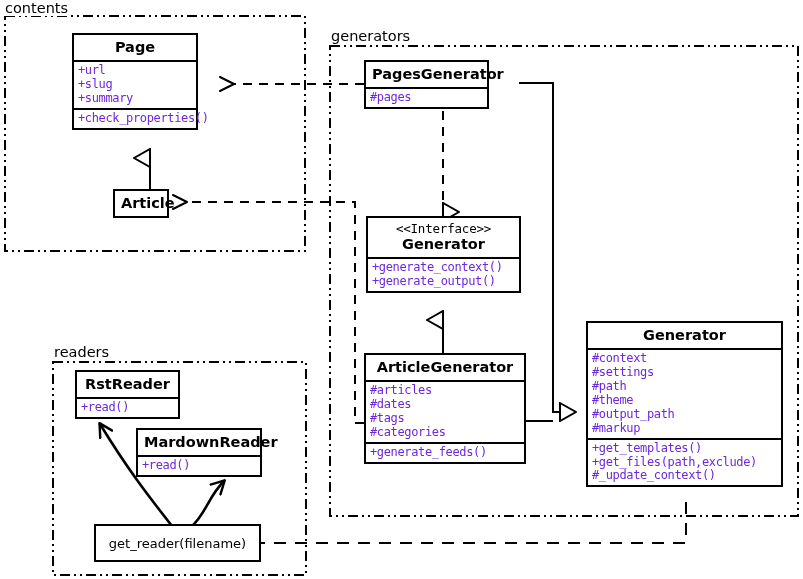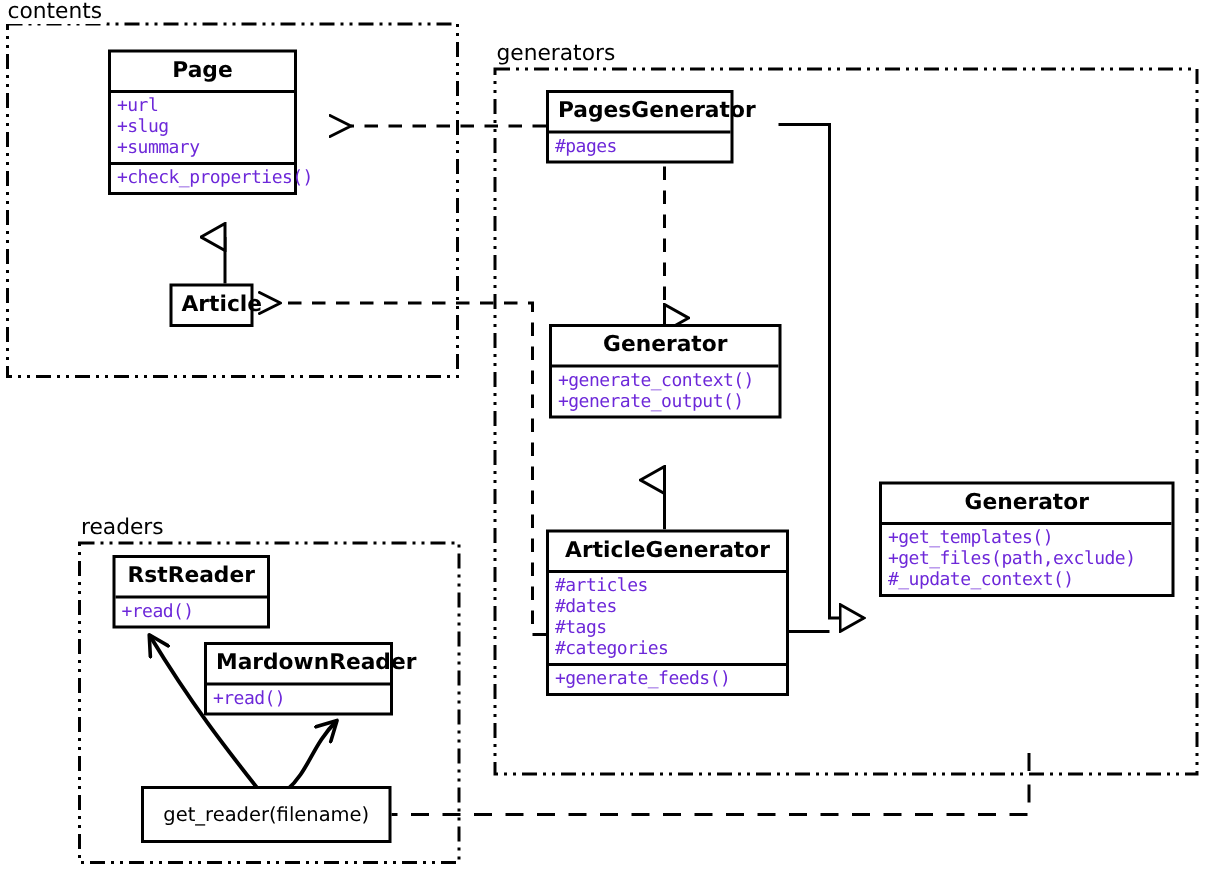--- a/index.html
+++ b/index.html
@@ -187,20 +187,21 @@
 
   <div class="uml-class" style="left:364px; top:60px; width:125px;">
     <div class="uml-name">PagesGenerator</div>
     <div class="uml-compartment">
       <div class="uml-line">#pages</div>
     </div>
   </div>
 
   <div class="uml-class" style="left:366px; top:216px; width:155px;">
     <div class="uml-name">
+      <span class="uml-stereotype">&lt;&lt;Interface&gt;&gt;</span>
       <span>Generator</span>
     </div>
     <div class="uml-compartment">
       <div class="uml-line">+generate_context()</div>
       <div class="uml-line">+generate_output()</div>
     </div>
   </div>
 
   <div class="uml-class" style="left:364px; top:353px; width:162px;">
     <div class="uml-name">ArticleGenerator</div>
@@ -211,20 +212,28 @@
       <div class="uml-line">#categories</div>
     </div>
     <div class="uml-compartment">
       <div class="uml-line">+generate_feeds()</div>
     </div>
   </div>
 
   <div class="uml-class" style="left:586px; top:321px; width:197px;">
     <div class="uml-name">Generator</div>
     <div class="uml-compartment">
+      <div class="uml-line">#context</div>
+      <div class="uml-line">#settings</div>
+      <div class="uml-line">#path</div>
+      <div class="uml-line">#theme</div>
+      <div class="uml-line">#output_path</div>
+      <div class="uml-line">#markup</div>
+    </div>
+    <div class="uml-compartment">
       <div class="uml-line">+get_templates()</div>
       <div class="uml-line">+get_files(path,exclude)</div>
       <div class="uml-line">#_update_context()</div>
     </div>
   </div>
 
   <div class="uml-class" style="left:75px; top:370px; width:105px;">
     <div class="uml-name">RstReader</div>
     <div class="uml-compartment">
       <div class="uml-line">+read()</div>

